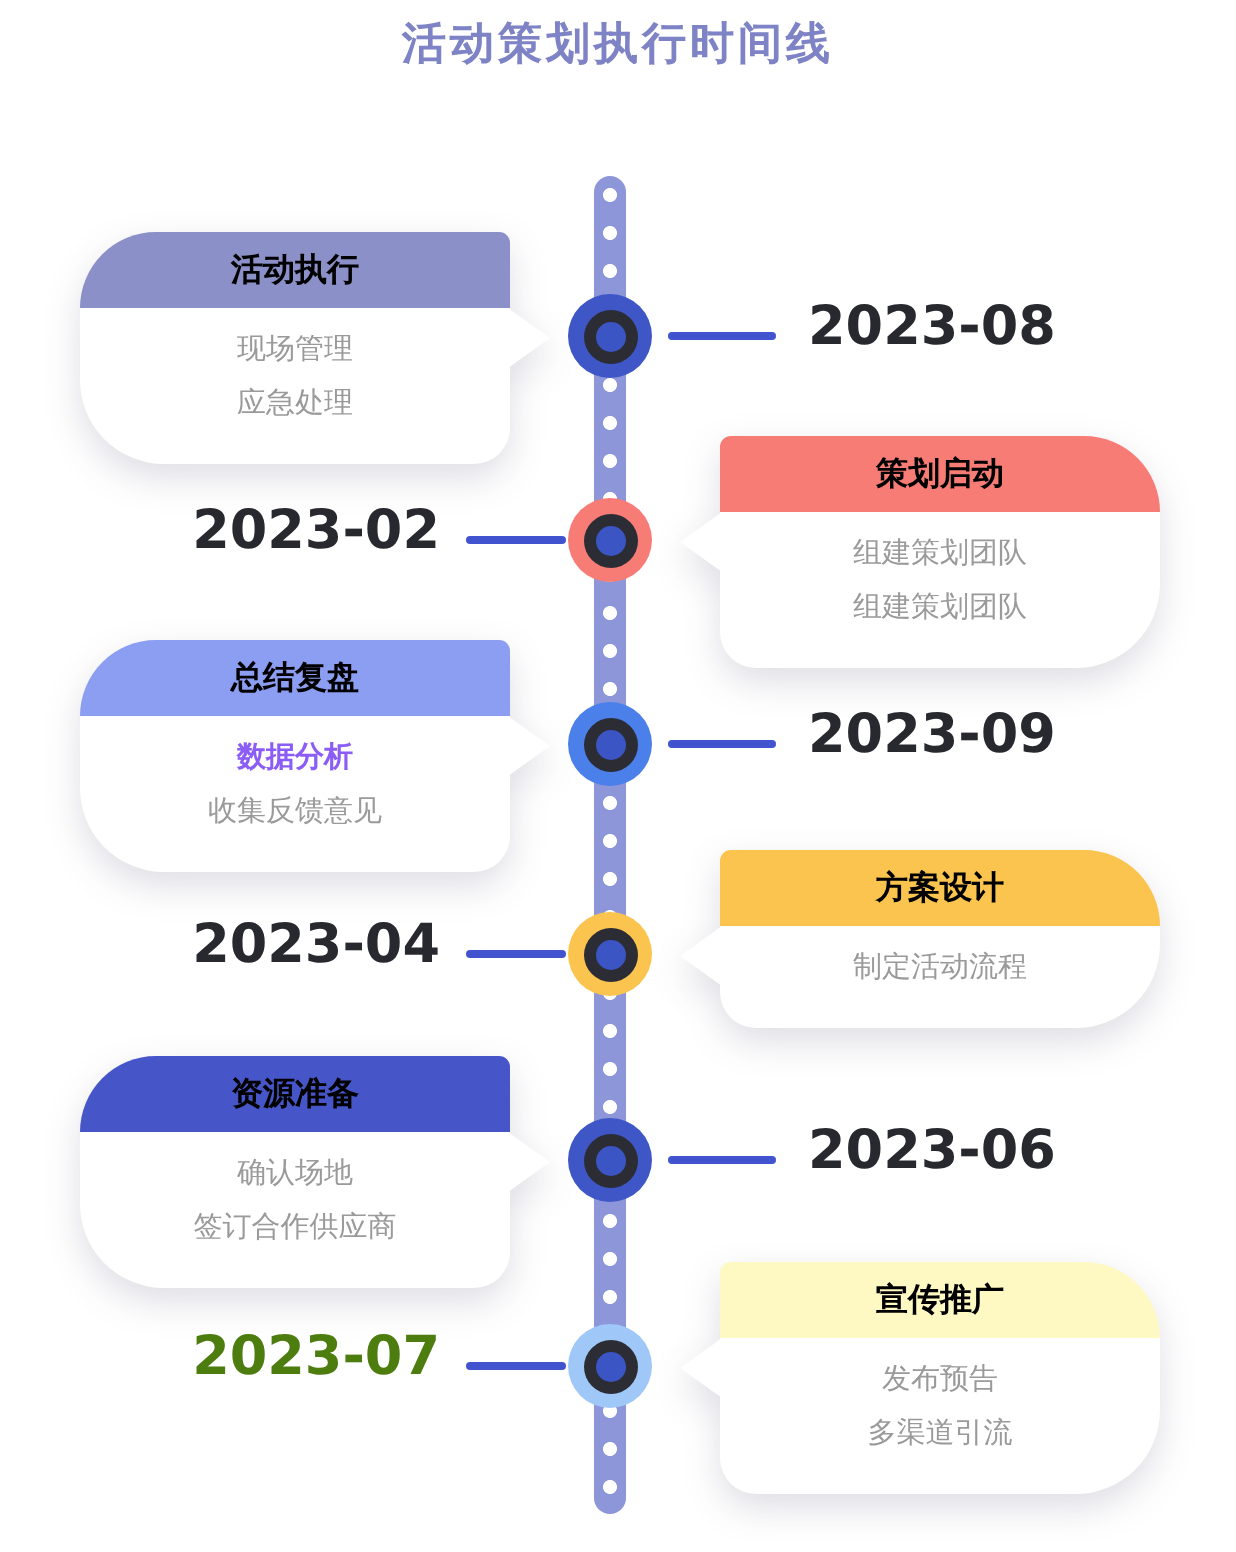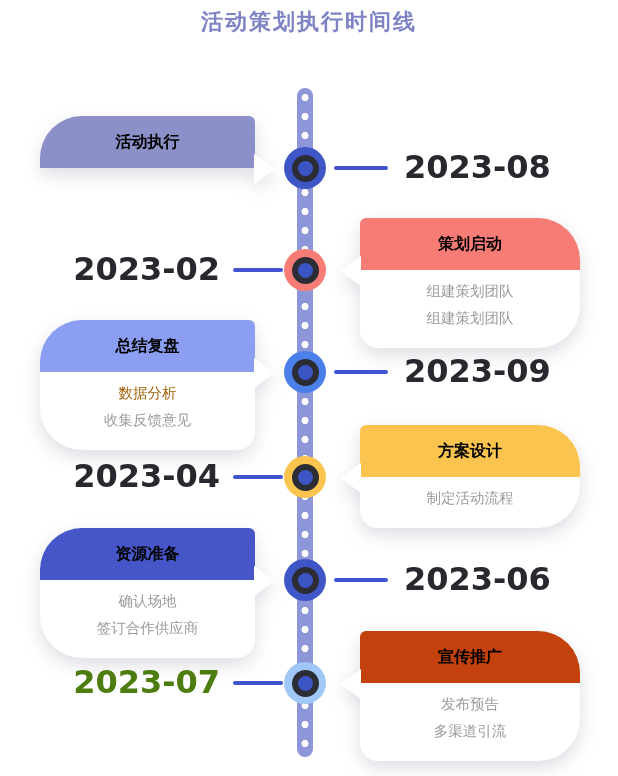--- a/index.html
+++ b/index.html
@@ -25,21 +25,21 @@
 
   
   .row{position:absolute;left:0;width:618px;height:0;}
   .r0{top:168px}.r1{top:270px}.r2{top:372px}.r3{top:477px}.r4{top:580px}.r5{top:683px}
 
   .card{position:absolute;top:-52px;width:215px;filter:drop-shadow(0 7px 9px rgba(50,50,90,.16));}
   .cardleft  .card{left:40px;}
   .cardright .card{left:360px;width:220px;}
 
   .card-header{
-    height:52px;display:flex;align-items:center;justify-content:center;
+    height:38px;display:flex;align-items:center;justify-content:center;
     font-size:16px;font-weight:bold;
   }
   .cardleft  .card-header{border-radius:42px 6px 0 0;}
   .cardright .card-header{border-radius:6px 42px 0 0;}
 
   .card-body{background:#ffffff;padding:8px 8px 16px;text-align:center;}
   .cardleft  .card-body{border-radius:0 0 18px 42px;}
   .cardright .card-body{border-radius:0 0 42px 18px;}
   .card-item{font-size:14.5px;line-height:27px;}
 
@@ -52,38 +52,42 @@
   .cardleft  .line{left:334px;width:54px;}
   .cardright .line{left:233px;width:50px;}
 
   .node{
     position:absolute;left:284px;top:-21px;width:42px;height:42px;border-radius:50%;
     display:flex;align-items:center;justify-content:center;
   }
   .ring{width:27px;height:27px;border-radius:50%;display:flex;align-items:center;justify-content:center;}
   .dot{width:15px;height:15px;border-radius:50%;}
 
-  .date{position:absolute;top:-20px;font-size:32px;font-weight:800;font-family:"DejaVu Sans","Liberation Sans",sans-serif;}
+  .date{position:absolute;top:-20px;font-size:27px;font-weight:800;font-family:"DejaVu Sans","Liberation Sans",sans-serif;}
   .cardleft  .date{left:404px;}
   .cardright .date{left:70px;width:150px;text-align:right;}
 </style>
 </head>
 <body>
 
 <div class="stage">
 
   <div class="title" style="color: rgb(126, 131, 198);">活动策划执行时间线</div>
 
   <div class="tbar" style="background: rgb(142, 150, 218);">
     <div class="tdots"></div>
   </div>
 
   <div class="row r0 cardleft">
     <div class="card">
       <div class="card-header" style="background: rgb(139, 144, 200);">活动执行</div>
+      <div class="card-body">
+        <div class="card-item" style="color: rgb(154, 154, 154);">现场管理</div>
+        <div class="card-item" style="color: rgb(154, 154, 154);">应急处理</div>
+      </div>
       <div class="arrow"></div>
     </div>
     <div class="line" style="background: rgb(66, 83, 208);"></div>
     <div class="node" style="background: rgb(62, 86, 198);">
       <div class="ring" style="background: rgb(44, 44, 52);">
         <div class="dot" style="background: rgb(60, 85, 196);"></div>
       </div>
     </div>
     <div class="date" style="color: rgb(40, 40, 47);">2023-08</div>
   </div>
@@ -103,21 +107,21 @@
         <div class="dot" style="background: rgb(60, 85, 196);"></div>
       </div>
     </div>
     <div class="date" style="color: rgb(40, 40, 47);">2023-02</div>
   </div>
 
   <div class="row r2 cardleft">
     <div class="card">
       <div class="card-header" style="background: rgb(140, 158, 242);">总结复盘</div>
       <div class="card-body">
-        <div class="card-item" style="color: #a16207;">数据分析</div>
+        <div class="card-item" style="color: #8b5cf6; font-weight: bold;">数据分析</div>
         <div class="card-item" style="color: rgb(154, 154, 154);">收集反馈意见</div>
       </div>
       <div class="arrow"></div>
     </div>
     <div class="line" style="background: rgb(66, 83, 208);"></div>
     <div class="node" style="background: rgb(75, 127, 234);">
       <div class="ring" style="background: rgb(44, 44, 52);">
         <div class="dot" style="background: rgb(60, 85, 196);"></div>
       </div>
     </div>
@@ -154,21 +158,21 @@
     <div class="node" style="background: rgb(62, 86, 198);">
       <div class="ring" style="background: rgb(44, 44, 52);">
         <div class="dot" style="background: rgb(60, 85, 196);"></div>
       </div>
     </div>
     <div class="date" style="color: rgb(40, 40, 47);">2023-06</div>
   </div>
 
   <div class="row r5 cardright">
     <div class="card">
-      <div class="card-header" style="background: #c2410c;">宣传推广</div>
+      <div class="card-header" style="background: #fef9c3;">宣传推广</div>
       <div class="card-body">
         <div class="card-item" style="color: rgb(154, 154, 154);">发布预告</div>
         <div class="card-item" style="color: rgb(154, 154, 154);">多渠道引流</div>
       </div>
       <div class="arrow"></div>
     </div>
     <div class="line" style="background: rgb(66, 83, 208);"></div>
     <div class="node" style="background: rgb(159, 199, 247);">
       <div class="ring" style="background: rgb(44, 44, 52);">
         <div class="dot" style="background: rgb(60, 85, 196);"></div>

